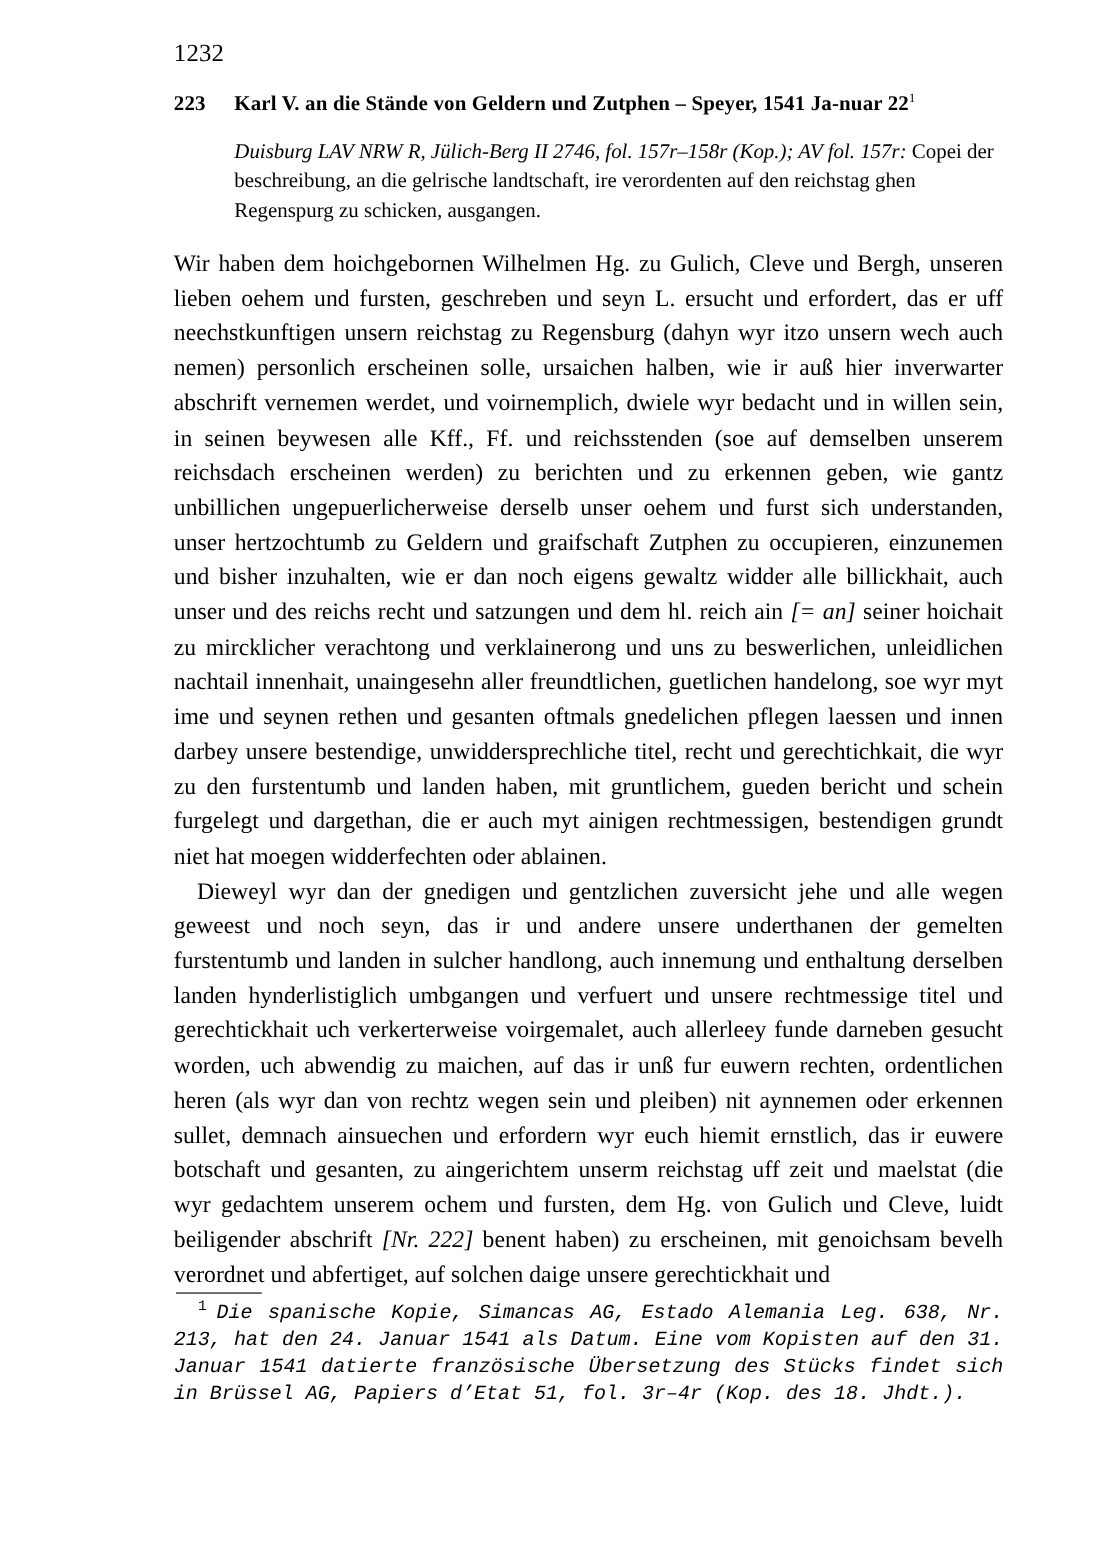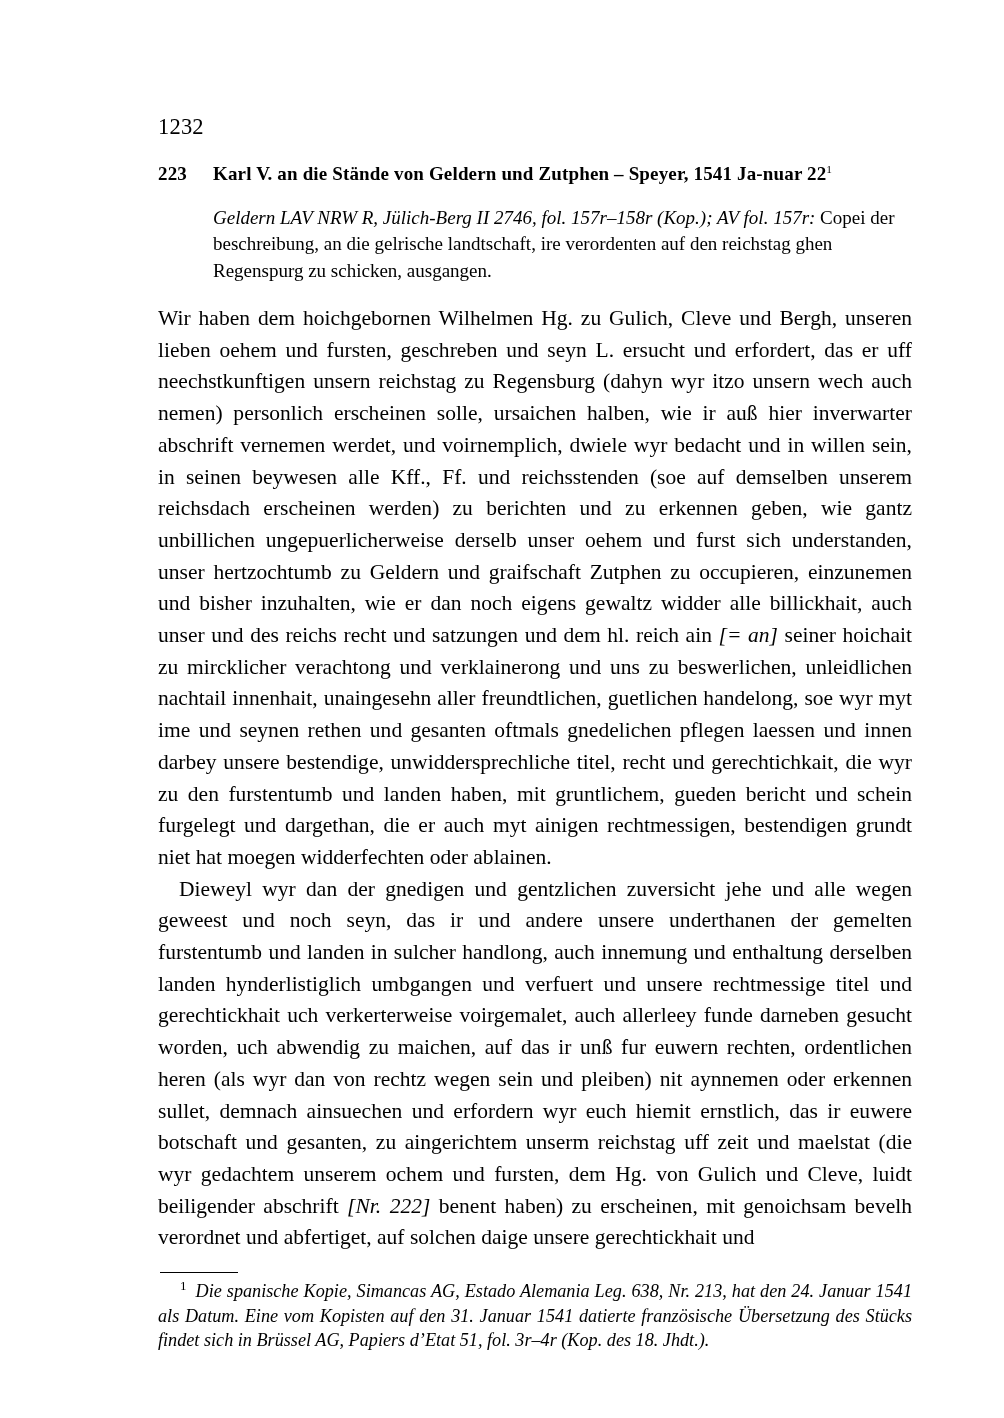--- a/index.html
+++ b/index.html
@@ -21,21 +21,21 @@
     position: absolute;
     left: 158px;
     top: 0;
     width: 754px;
   }
 
   
   .running-head {
     position: relative;
     height: 40px;
-    margin-top: 113px;
+    margin-top: 34px;
   }
   .folio {
     position: absolute;
     left: 0;
     top: 0;
     font-size: 22.5px;
     line-height: 28px;
     letter-spacing: 0.2px;
   }
   .head-title {
@@ -101,21 +101,21 @@
     margin: 0;
   }
   .body-text p.indented {
     text-indent: 21px;
   }
   .body-text i {
   }
 
   
   .footnote-area {
-    margin-top: 18px;
+    font-family: Liberation Mono, monospace;
   }
   .footnote-rule {
     width: 78px;
     height: 1px;
     background: #000000;
     margin: 0 0 6px 2px;
   }
   .footnote {
     font-size: 18.2px;
     line-height: 24.6px;
@@ -140,21 +140,21 @@
 
     <div class="running-head">
       <span class="folio">1232</span>
     </div>
 
     <div class="doc-heading">
       <span class="doc-number">223</span><span>Karl V. an die Stände von Geldern und Zutphen – Speyer, 1541 Ja-nuar 22</span><sup>1</sup>
     </div>
 
     <div class="source-note">
-      <span class="shelfmark">Geldern LAV NRW R, Jülich-Berg II 2746, fol. 157r–158r (Kop.); AV fol. 157r:</span><span> Copei der beschreibung, an die gelrische landtschaft, ire verordenten auf den reichstag ghen Regenspurg zu schicken, ausgangen.</span>
+      <span class="shelfmark">Duisburg LAV NRW R, Jülich-Berg II 2746, fol. 157r–158r (Kop.); AV fol. 157r:</span><span> Copei der beschreibung, an die gelrische landtschaft, ire verordenten auf den reichstag ghen Regenspurg zu schicken, ausgangen.</span>
     </div>
 
     <div class="body-text">
       <p><span>Wir haben dem hoichgebornen Wilhelmen Hg. zu Gulich, Cleve und Bergh, unseren lieben oehem und fursten, geschreben und seyn L. ersucht und erfordert, das er uff neechstkunftigen unsern reichstag zu Regensburg (dahyn wyr itzo unsern wech auch nemen) personlich erscheinen solle, ursaichen halben, wie ir auß hier inverwarter abschrift vernemen werdet, und voirnemplich, dwiele wyr bedacht und in willen sein, in seinen beywesen alle Kff., Ff. und reichsstenden (soe auf demselben unserem reichsdach erscheinen werden) zu berichten und zu erkennen geben, wie gantz unbillichen ungepuerlicherweise derselb unser oehem und furst sich understanden, unser hertzochtumb zu Geldern und graifschaft Zutphen zu occupieren, einzunemen und bisher inzuhalten, wie er dan noch eigens gewaltz widder alle billickhait, auch unser und des reichs recht und satzungen und dem hl. reich ain </span><i>[= an]</i><span> seiner hoichait zu mircklicher verachtong und verklainerong und uns zu beswerlichen, unleidlichen nachtail innenhait, unaingesehn aller freundtlichen, guetlichen handelong, soe wyr myt ime und seynen rethen und gesanten oftmals gnedelichen pflegen laessen und innen darbey unsere bestendige, unwiddersprechliche titel, recht und gerechtichkait, die wyr zu den furstentumb und landen haben, mit gruntlichem, gueden bericht und schein furgelegt und dargethan, die er auch myt ainigen rechtmessigen, bestendigen grundt niet hat moegen widderfechten oder ablainen.</span></p>
       <p class="indented"><span>Dieweyl wyr dan der gnedigen und gentzlichen zuversicht jehe und alle wegen geweest und noch seyn, das ir und andere unsere underthanen der gemelten furstentumb und landen in sulcher handlong, auch innemung und enthaltung derselben landen hynderlistiglich umbgangen und verfuert und unsere rechtmessige titel und gerechtickhait uch verkerterweise voirgemalet, auch allerleey funde darneben gesucht worden, uch abwendig zu maichen, auf das ir unß fur euwern rechten, ordentlichen heren (als wyr dan von rechtz wegen sein und pleiben) nit aynnemen oder erkennen sullet, demnach ainsuechen und erfordern wyr euch hiemit ernstlich, das ir euwere botschaft und gesanten, zu aingerichtem unserm reichstag uff zeit und maelstat (die wyr gedachtem unserem ochem und fursten, dem Hg. von Gulich und Cleve, luidt beiligender abschrift </span><i>[Nr. 222]</i><span> benent haben) zu erscheinen, mit genoichsam bevelh verordnet und abfertiget, auf solchen daige unsere gerechtickhait und</span></p>
     </div>
 
     <div class="footnote-area">
       <div class="footnote-rule"></div>
       <div class="footnote"><span class="fn-marker">1</span><span>Die spanische Kopie, Simancas AG, Estado Alemania Leg. 638, Nr. 213, hat den 24. Januar 1541 als Datum. Eine vom Kopisten auf den 31. Januar 1541 datierte französische Übersetzung des Stücks findet sich in Brüssel AG, Papiers d’Etat 51, fol. 3r–4r (Kop. des 18. Jhdt.).</span></div>

